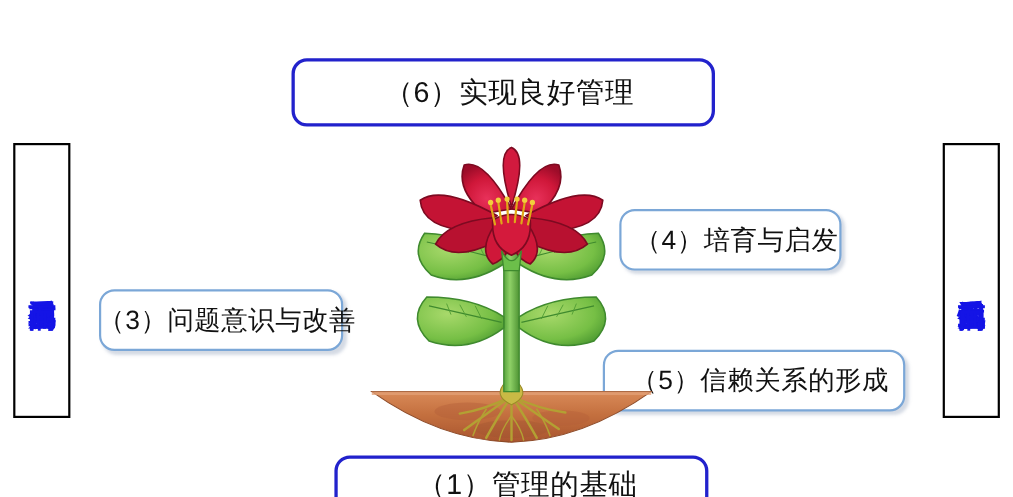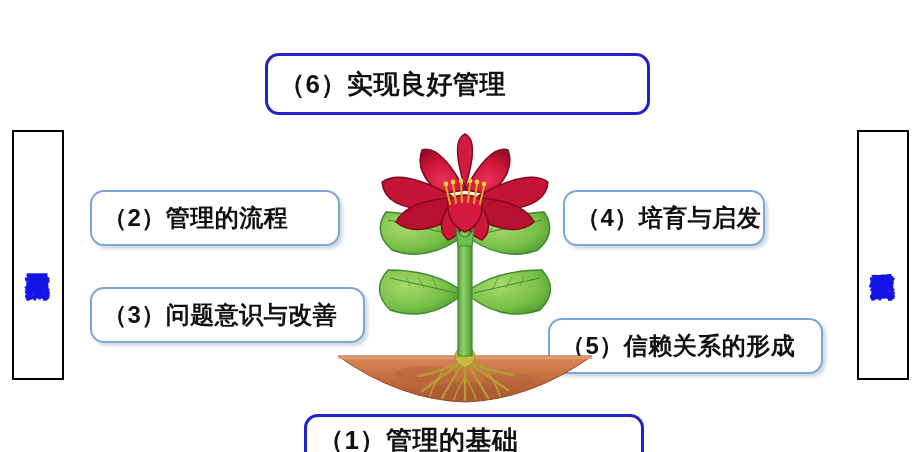--- a/index.html
+++ b/index.html
@@ -18,24 +18,24 @@
     background: #ffffff;
     overflow: hidden;
   }
 
   
   .box {
     position: absolute;
     box-sizing: border-box;
     display: flex;
     align-items: center;
-    justify-content: flex-start;
+    justify-content: center;
     background: #ffffff;
     color: #111111;
-    font-weight: bold;
+    font-weight: normal;
     white-space: nowrap;
     letter-spacing: 0.5px;
     padding-left: 11px;
   }
   .box-strong {
     border: 3px solid #2222cc;
     border-radius: 14px;
     font-size: 26px;
   }
   .box-light {
@@ -84,25 +84,22 @@
   </div>
 
   <div class="side-panel" style="left:12px; top:130px; width:52px; height:250px;">
     <span class="vtext">重视工作的层面</span>
   </div>
 
   <div class="side-panel" style="left:857px; top:130px; width:52px; height:250px;">
     <span class="vtext">重视人性的层面</span>
   </div>
 
-  <div class="box box-light" style="left:90px; top:190px; width:250px; height:56px;">
-    <span>（2）管理的流程</span>
-  </div>
-
-  <div class="box box-light" style="left:90px; top:287px; width:275px; height:56px;">
+
+  <div class="box box-light" style="left:90px; top:263px; width:222px; height:56px;">
     <span>（3）问题意识与改善</span>
   </div>
 
   <div class="box box-light" style="left:563px; top:190px; width:202px; height:56px;">
     <span>（4）培育与启发</span>
   </div>
 
   <div class="box box-light" style="left:548px; top:272px; width:275px; height:56px;margin-top:46px;">
     <span>（5）信赖关系的形成</span>
   </div>

